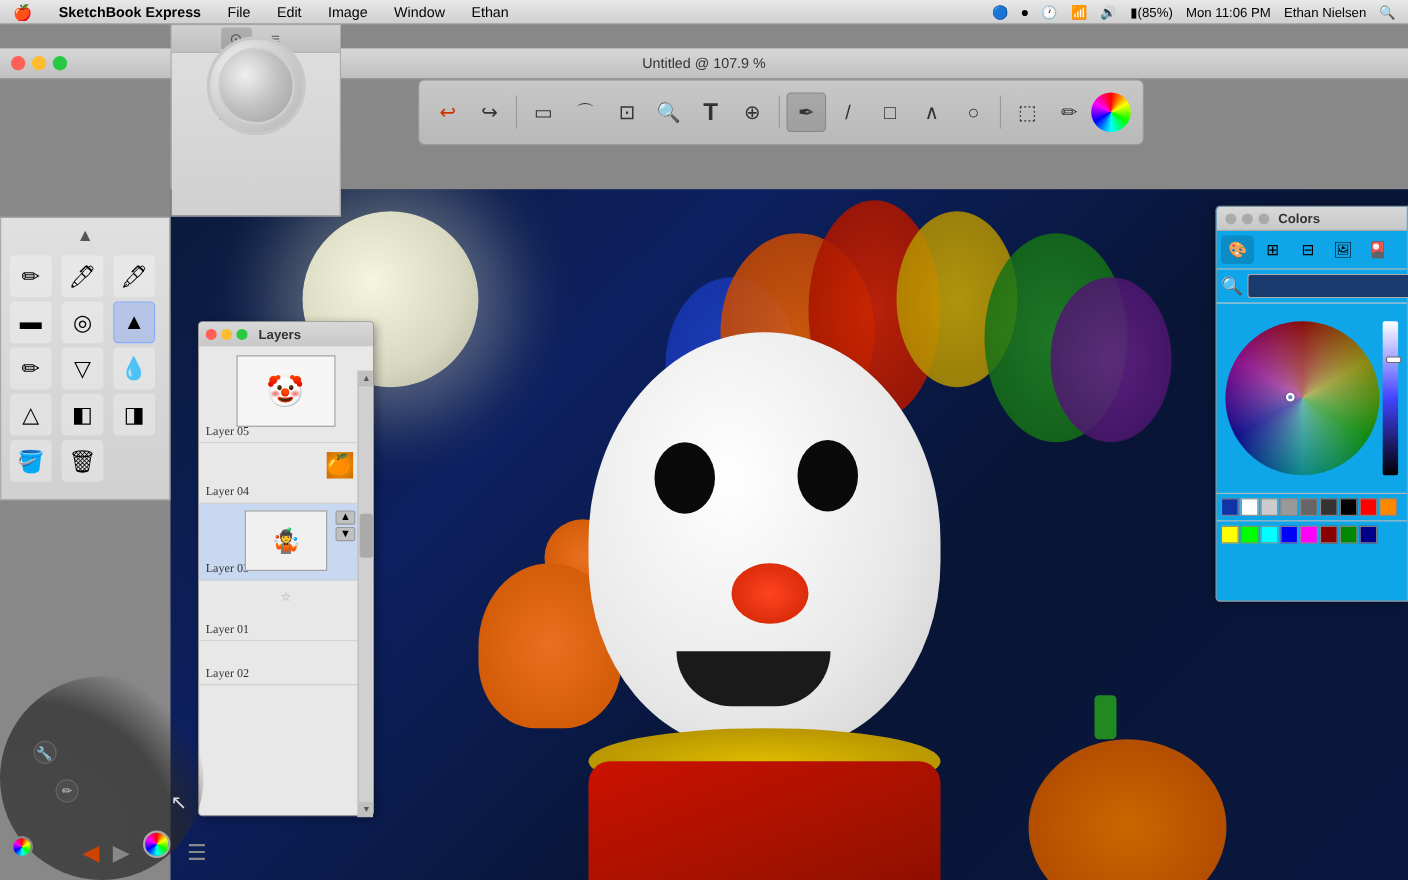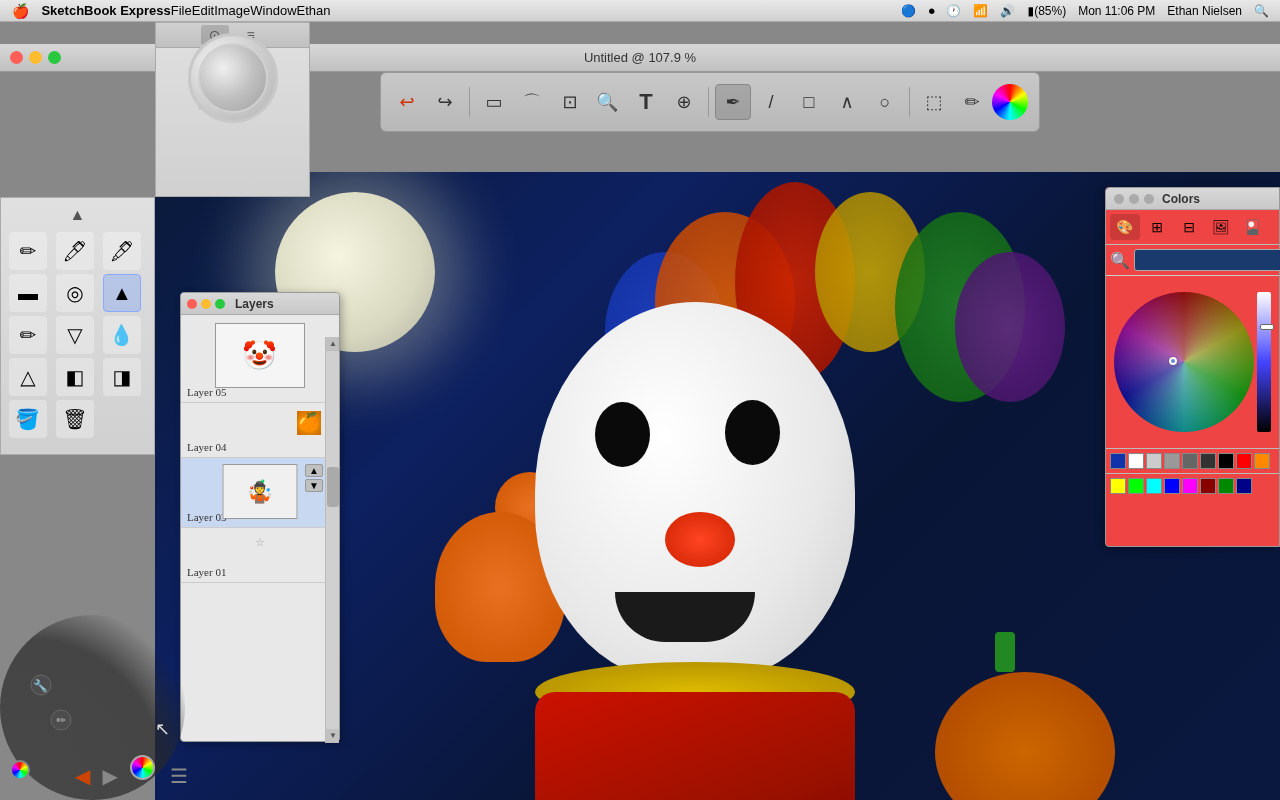--- a/index.html
+++ b/index.html
@@ -8,21 +8,21 @@
     
     #menubar {
       width: 1280px; height: 22px;
       background: linear-gradient(to bottom, #e8e8e8, #d0d0d0);
       display: flex; align-items: center;
       font-size: 13px; color: #000;
       border-bottom: 1px solid #aaa;
       position: relative; z-index: 100;
     }
     #menubar .apple-logo { margin: 0 12px; font-size: 14px; }
-    #menubar .menu-item { margin: 0 0; font-weight: 500; cursor: pointer; white-space: nowrap; }
+    #menubar .menu-item { margin: 0 12px; font-weight: 500; cursor: pointer; white-space: nowrap; }
     #menubar .menu-item.bold { font-weight: 700; }
     #menubar .right-side {
       position: absolute; right: 0; top: 0; height: 22px;
       display: flex; align-items: center; gap: 6px; padding-right: 8px;
       font-size: 12px;
     }
     #menubar .right-side .status-item { margin: 0 3px; }
 
     
     #main-area {
@@ -275,21 +275,21 @@
     .layer-scroll-btn {
       width: 14px; height: 14px; background: #c0c0c0;
       display: flex; align-items: center; justify-content: center;
       font-size: 8px; color: #555; cursor: pointer; border-bottom: 1px solid #bbb;
     }
 
     
     #colors-panel {
       position: absolute; top: 165px; right: 0;
       width: 175px; height: 360px;
-      background: #ef4444;
+      background: #0ea5e9;
       border: 1px solid #999;
       border-radius: 4px 0 0 4px;
       box-shadow: -2px 2px 8px rgba(0,0,0,0.3);
     }
     .colors-titlebar {
       height: 22px; background: linear-gradient(to bottom, #d8d8d8, #c8c8c8);
       border-bottom: 1px solid #aaa;
       display: flex; align-items: center; padding: 0 8px;
       border-radius: 4px 0 0 0;
       font-size: 12px; font-weight: 600; color: #333;
@@ -538,20 +538,23 @@
           <div style="background:#c0c0c0;border:1px solid #999;border-radius:2px;text-align:center;font-size:10px;cursor:pointer;margin-bottom:2px;">▲</div>
           <div style="background:#c0c0c0;border:1px solid #999;border-radius:2px;text-align:center;font-size:10px;cursor:pointer;">▼</div>
         </div>
       </div>
 
       <div class="layer-item" style="height:55px;">
         <div style="position:absolute;top:8px;left:50%;transform:translateX(-50%);font-size:11px;color:#aaa;">☆</div>
         <span class="layer-label">Layer 01</span>
       </div>
 
+      <div class="layer-item" style="height:40px;">
+        <span class="layer-label">Layer 02</span>
+      </div>
 
 
       <div class="layer-scrollbar">
         <div class="layer-scroll-btn">▲</div>
         <div class="layer-scroll-thumb"></div>
         <div class="layer-scroll-btn" style="position:absolute;bottom:0;left:0;">▼</div>
       </div>
     </div>
   </div>
 

